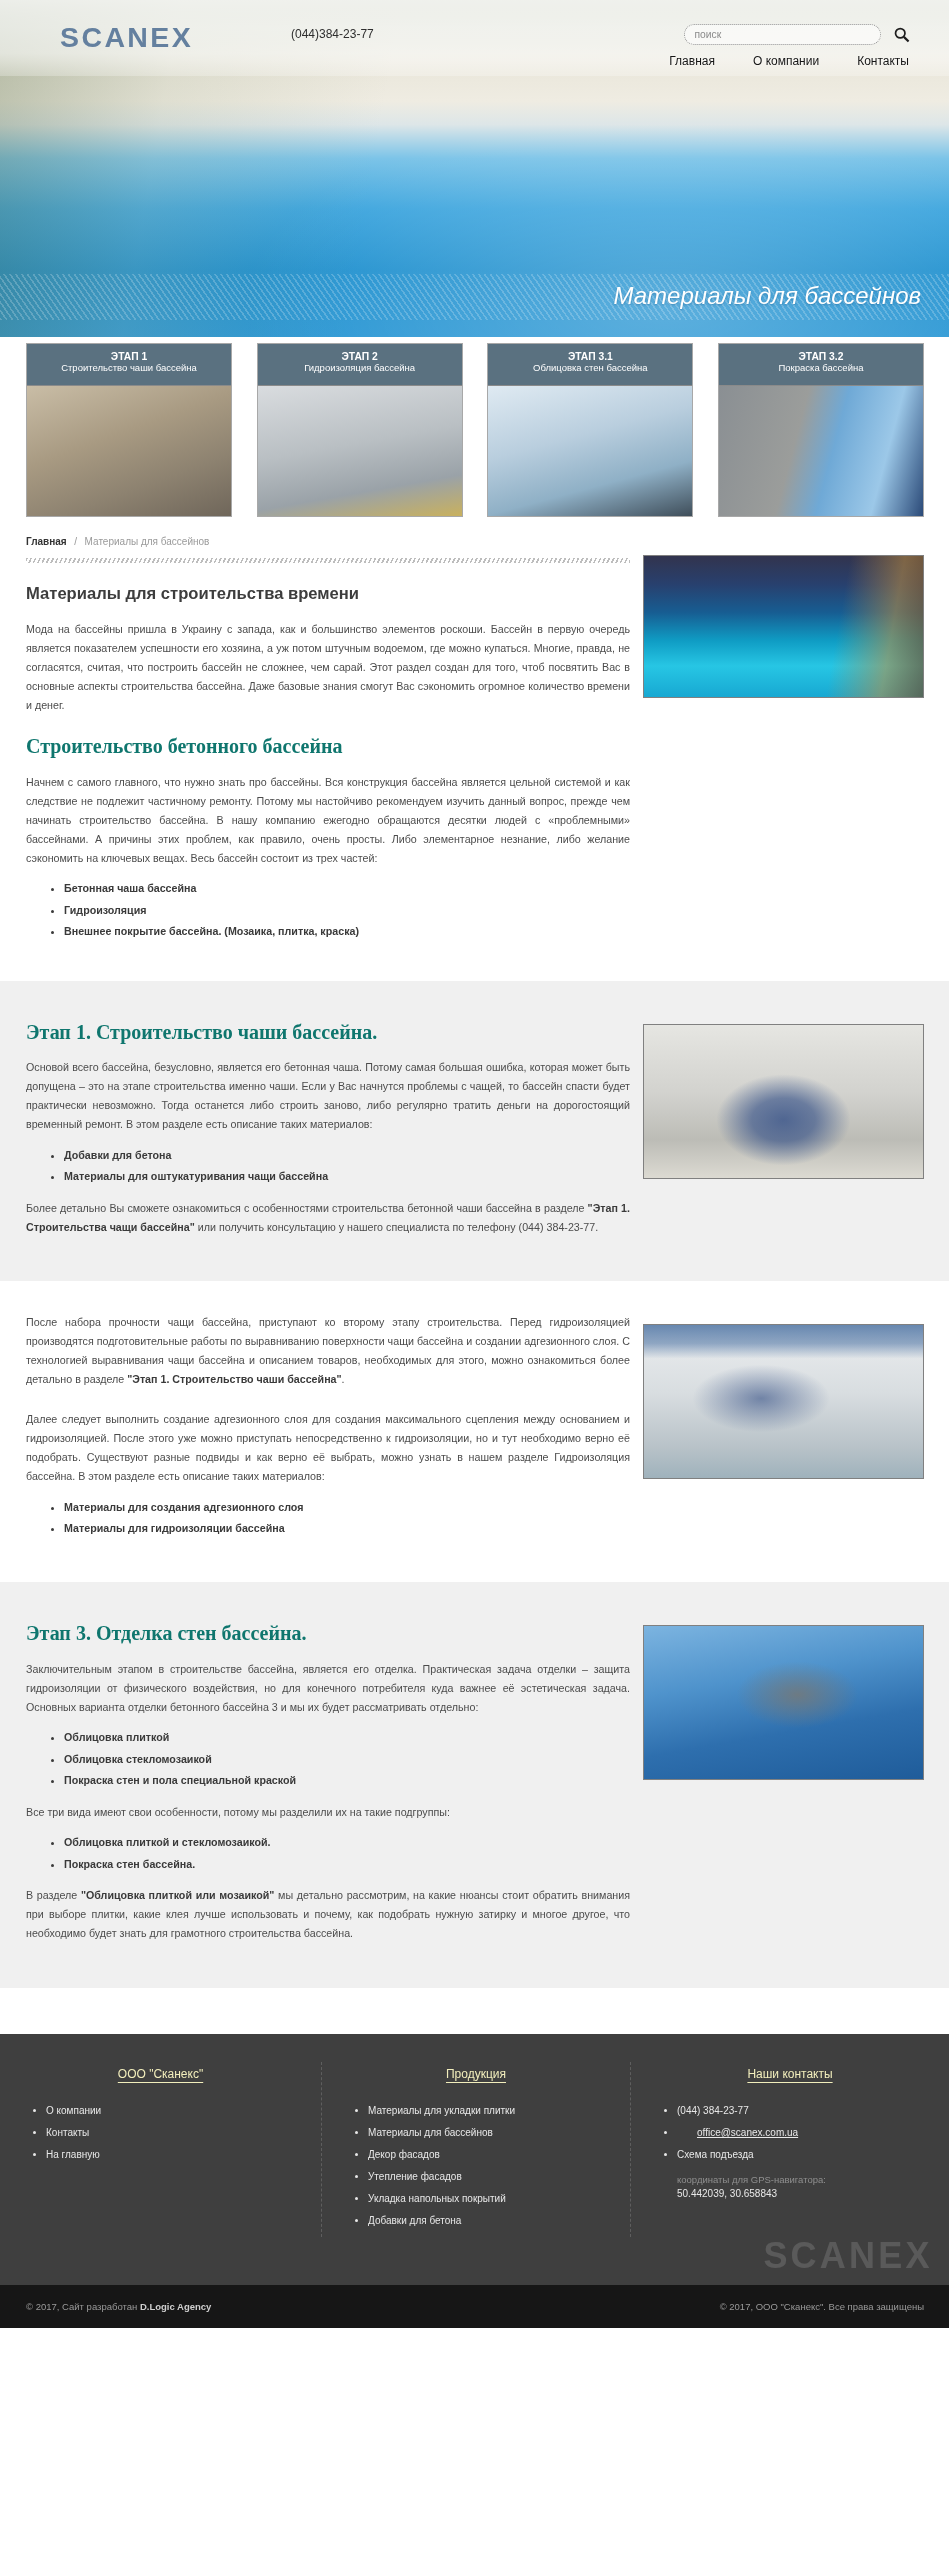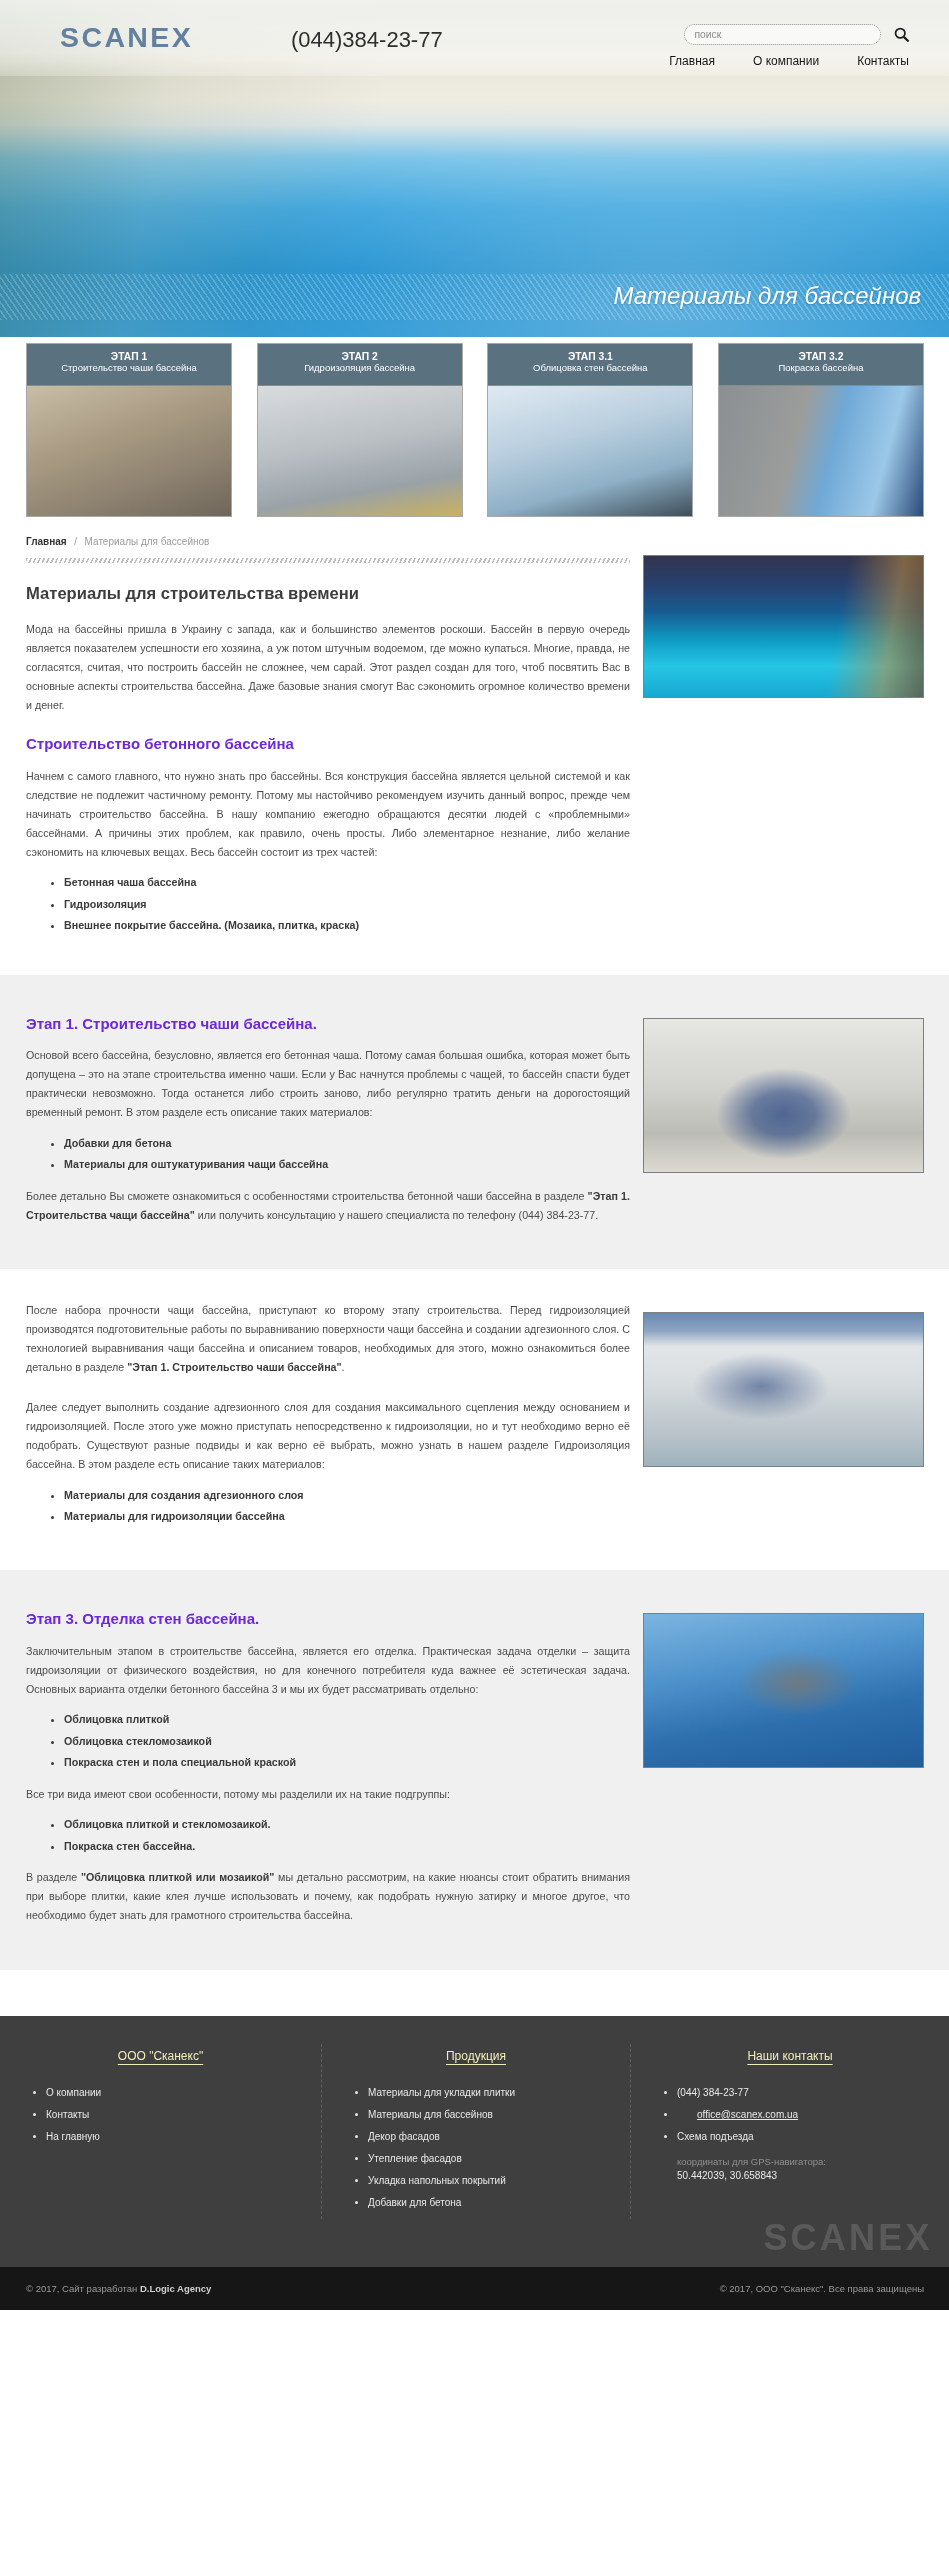--- a/index.html
+++ b/index.html
@@ -25,21 +25,21 @@
     position:absolute; top:0; left:0; right:0; height:76px;
     background:linear-gradient(180deg, rgba(255,255,255,.85) 0%, rgba(255,255,255,.62) 70%, rgba(255,255,255,.25) 100%);
   }
   .logo {
     position:absolute; left:60px; top:20.6px;
     font-size:28.5px; letter-spacing:2.4px; font-weight:600;
     color:#64809f;
   }
   .phone {
     position:absolute; left:291px; top:27px;
-    font-size:22px; color:#2e2e2e;
+    font-size:12px; color:#2e2e2e;
   }
   .search-box {
     position:absolute; left:684px; top:24px;
     width:197px; height:21.4px;
     border:0.8px dotted #8f8f8f; border-radius:10.3px;
     background:rgba(255,255,255,.55);
     padding:0 9.5px;
     font-size:10.3px; color:#555;
     font-family:"Liberation Sans", sans-serif;
     outline:none;
@@ -102,22 +102,23 @@
   .hatch-divider {
     width:604px; height:4.8px; margin:3.2px 0 20.6px 0;
     background:repeating-linear-gradient(115deg, #bdbdbd 0 1.6px, rgba(255,255,255,0) 1.6px 4px);
   }
 
   h1.page-h {
     font-size:16.6px; color:#3d3d3d; font-weight:bold;
     margin:11px 0 16px 0;
   }
   h2.sec-h {
-    font-size:15px; color:#6d28d9; font-weight:bold;
+    font-size:20px; color:#0f766e; font-weight:bold;
     margin:20.6px 0 14.3px 0;
+    font-family:Liberation Serif, serif;
   }
   .text-col p {
     font-size:10.7px; line-height:19px; text-align:justify;
     margin:0 0 12.7px 0; color:#4c4c4c;
   }
   ul.content-list { margin:3.2px 0 14.3px 0; padding-left:38px; }
   ul.content-list li {
     font-size:10.7px; line-height:16px; font-weight:bold; color:#3a3a3a;
     margin-bottom:5.5px;
   }

